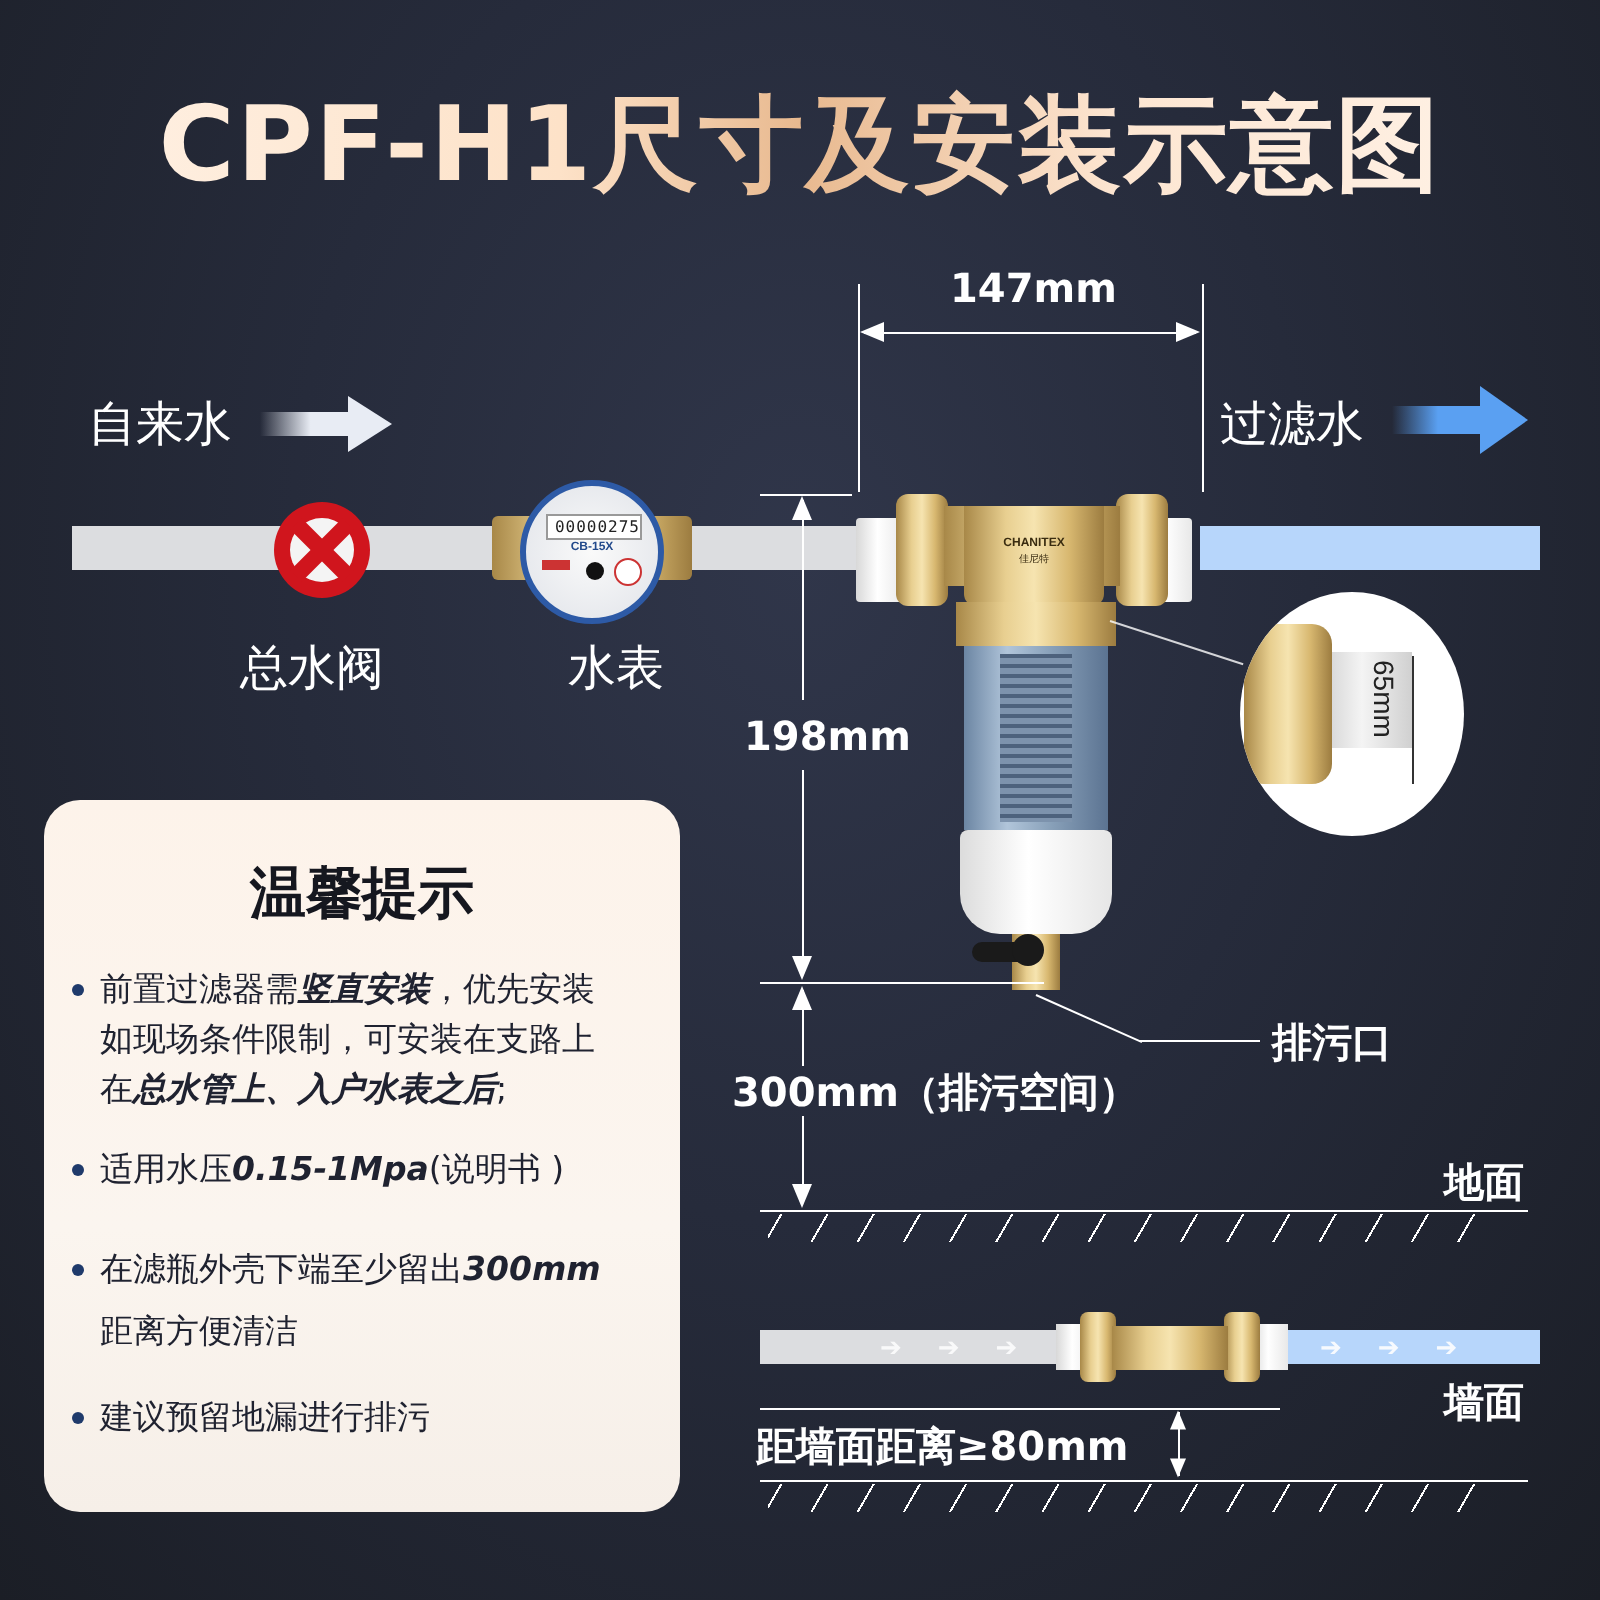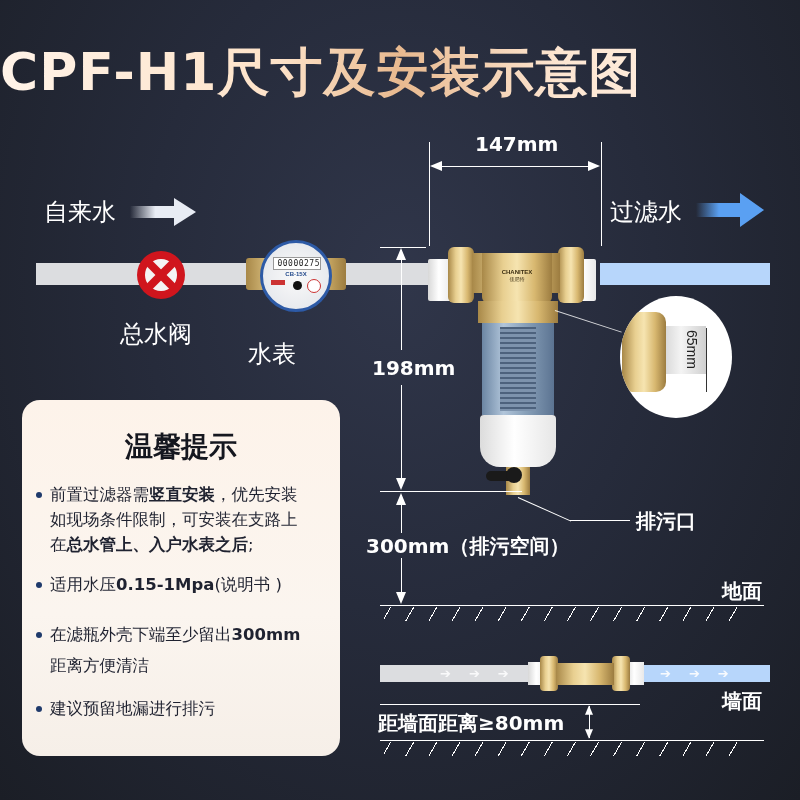--- a/index.html
+++ b/index.html
@@ -1,20 +1,20 @@
 <!DOCTYPE html>
 <html><head>
 <meta charset="utf-8">
 <style>
   html,body{margin:0;padding:0;}
   body{width:800px;height:800px;overflow:hidden;position:relative;
     background:radial-gradient(ellipse at 50% 35%,#30364a 0%,#262b3b 45%,#1b1e26 100%);
     font-family:"Liberation Sans","DejaVu Sans",sans-serif;color:#fff;}
   .abs{position:absolute;}
-  .title{left:0;top:38px;width:800px;font-size:52px;font-weight:bold;
+  .title{left:0;top:38px;width:800px;text-align:center;font-size:52px;font-weight:bold;
     letter-spacing:1px;color:#fbe8d6;
     background:linear-gradient(90deg,#fff3e8 0%,#fde2c8 35%,#e8b98f 50%,#fde6d2 70%,#fff4ea 100%);
     -webkit-background-clip:text;background-clip:text;-webkit-text-fill-color:transparent;
     font-family:"DejaVu Sans",sans-serif;}
   .label{font-size:24px;color:#fff;white-space:nowrap;font-family:"DejaVu Sans",sans-serif;}
   .small-label{font-size:20px;color:#fff;white-space:nowrap;font-family:"DejaVu Sans",sans-serif;font-weight:bold;}
   .pipe{height:22px;}
   .pipe-gray{background:#dcdde0;}
   .pipe-blue{background:#b7d6fb;}
   .line-h{height:1px;background:#fff;}
@@ -23,21 +23,21 @@
   .arrow-down{width:0;height:0;border-left:5px solid transparent;border-right:5px solid transparent;border-top:12px solid #fff;}
   .arrow-left{width:0;height:0;border-top:5px solid transparent;border-bottom:5px solid transparent;border-right:12px solid #fff;}
   .arrow-right{width:0;height:0;border-top:5px solid transparent;border-bottom:5px solid transparent;border-left:12px solid #fff;}
   .hatch{height:14px;background:repeating-linear-gradient(-60deg,transparent 0 9px,#fff 9px 10px,transparent 10px 20px);}
   .card{left:22px;top:400px;width:318px;height:356px;border-radius:18px;
     background:linear-gradient(180deg,#fdf3ea 0%,#fbf5ef 60%,#f6efe8 100%);color:#1d1f2a;}
   .card-title{position:absolute;left:0;top:28px;width:100%;text-align:center;font-size:28px;font-weight:bold;color:#15171f;font-family:"DejaVu Sans",sans-serif;}
   .tip{position:absolute;left:14px;font-size:16.5px;line-height:25px;color:#1f2230;font-family:"DejaVu Sans",sans-serif;}
   .tip .dot{position:absolute;left:0;top:10px;width:6px;height:6px;border-radius:50%;background:#1f3a6b;}
   .tip .txt{margin-left:14px;display:block;white-space:nowrap;}
-  .tip b{font-weight:bold;}
+  .tip b{font-weight:bold;font-style:italic;}
   .brass{background:linear-gradient(90deg,#a88848 0%,#e8cf90 30%,#f6e4b0 50%,#d8b870 75%,#9c7c40 100%);}
   .white-cap{background:linear-gradient(90deg,#d8d8d8,#ffffff 45%,#e8e8e8);}
 </style>
 </head>
 <body>
 
 <div class="abs title">CPF-H1尺寸及安装示意图</div>
 
 <div class="abs label" style="left:44px;top:196px;text-align:center;">自来水</div>
 <div class="abs" style="left:130px;top:198px;width:66px;height:28px;">
@@ -81,21 +81,21 @@
 <div class="abs label" style="left:120px;top:318px;">总水阀</div>
 
 <div class="abs brass" style="left:246px;top:258px;width:100px;height:32px;border-radius:3px;"></div>
 <div class="abs" style="left:260px;top:240px;width:72px;height:72px;border-radius:50%;background:radial-gradient(circle,#fafafa 0%,#e8eaee 70%,#c9ccd3 100%);border:3px solid #2d5aa6;box-sizing:border-box;">
   <div class="abs" style="left:10px;top:14px;width:46px;height:11px;background:#fff;border:1px solid #999;font-size:8px;line-height:11px;text-align:right;color:#222;font-family:'DejaVu Sans Mono',monospace;letter-spacing:0.5px;">00000275</div>
   <div class="abs" style="left:0;top:28px;width:66px;text-align:center;font-size:6px;color:#234a8c;font-weight:bold;">CB-15X</div>
   <div class="abs" style="left:30px;top:38px;width:9px;height:9px;border-radius:50%;background:#111;"></div>
   <div class="abs" style="left:44px;top:36px;width:12px;height:12px;border-radius:50%;background:#fff;border:1px solid #c33;"></div>
   <div class="abs" style="left:8px;top:37px;width:14px;height:5px;background:#c33;"></div>
 </div>
-<div class="abs label" style="left:248px;top:318px;margin-top:20px;">水表</div>
+<div class="abs label" style="left:284px;top:318px;">水表</div>
 
 <div class="abs line-v" style="left:429px;top:142px;height:104px;"></div>
 <div class="abs line-v" style="left:601px;top:142px;height:104px;"></div>
 <div class="abs line-h" style="left:432px;top:166px;width:166px;"></div>
 <div class="abs arrow-left" style="left:430px;top:161px;"></div>
 <div class="abs arrow-right" style="left:588px;top:161px;"></div>
 <div class="abs small-label" style="left:475px;top:132px;">147mm</div>
 
 <div class="abs" style="left:420px;top:245px;width:200px;height:260px;">
   <div class="abs white-cap" style="left:8px;top:14px;width:24px;height:42px;border-radius:2px;"></div>

